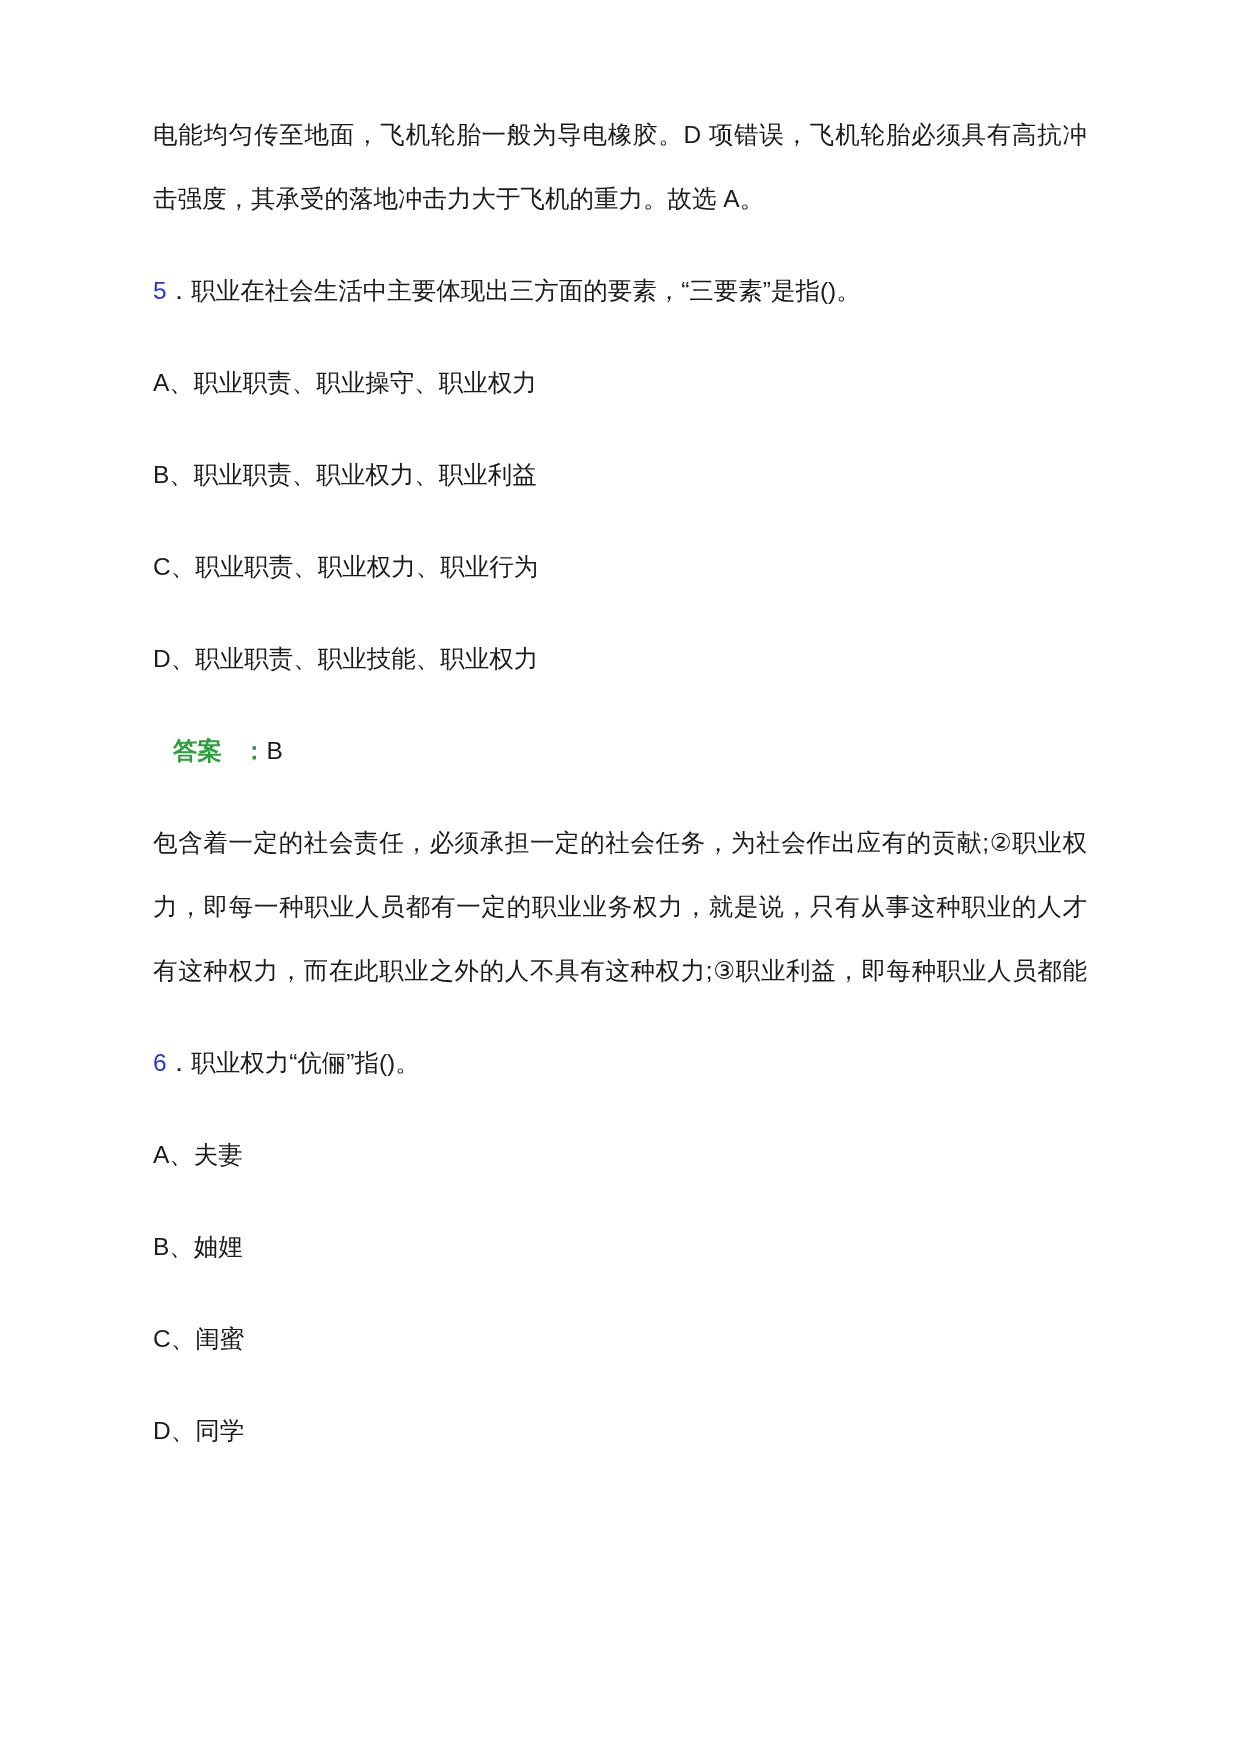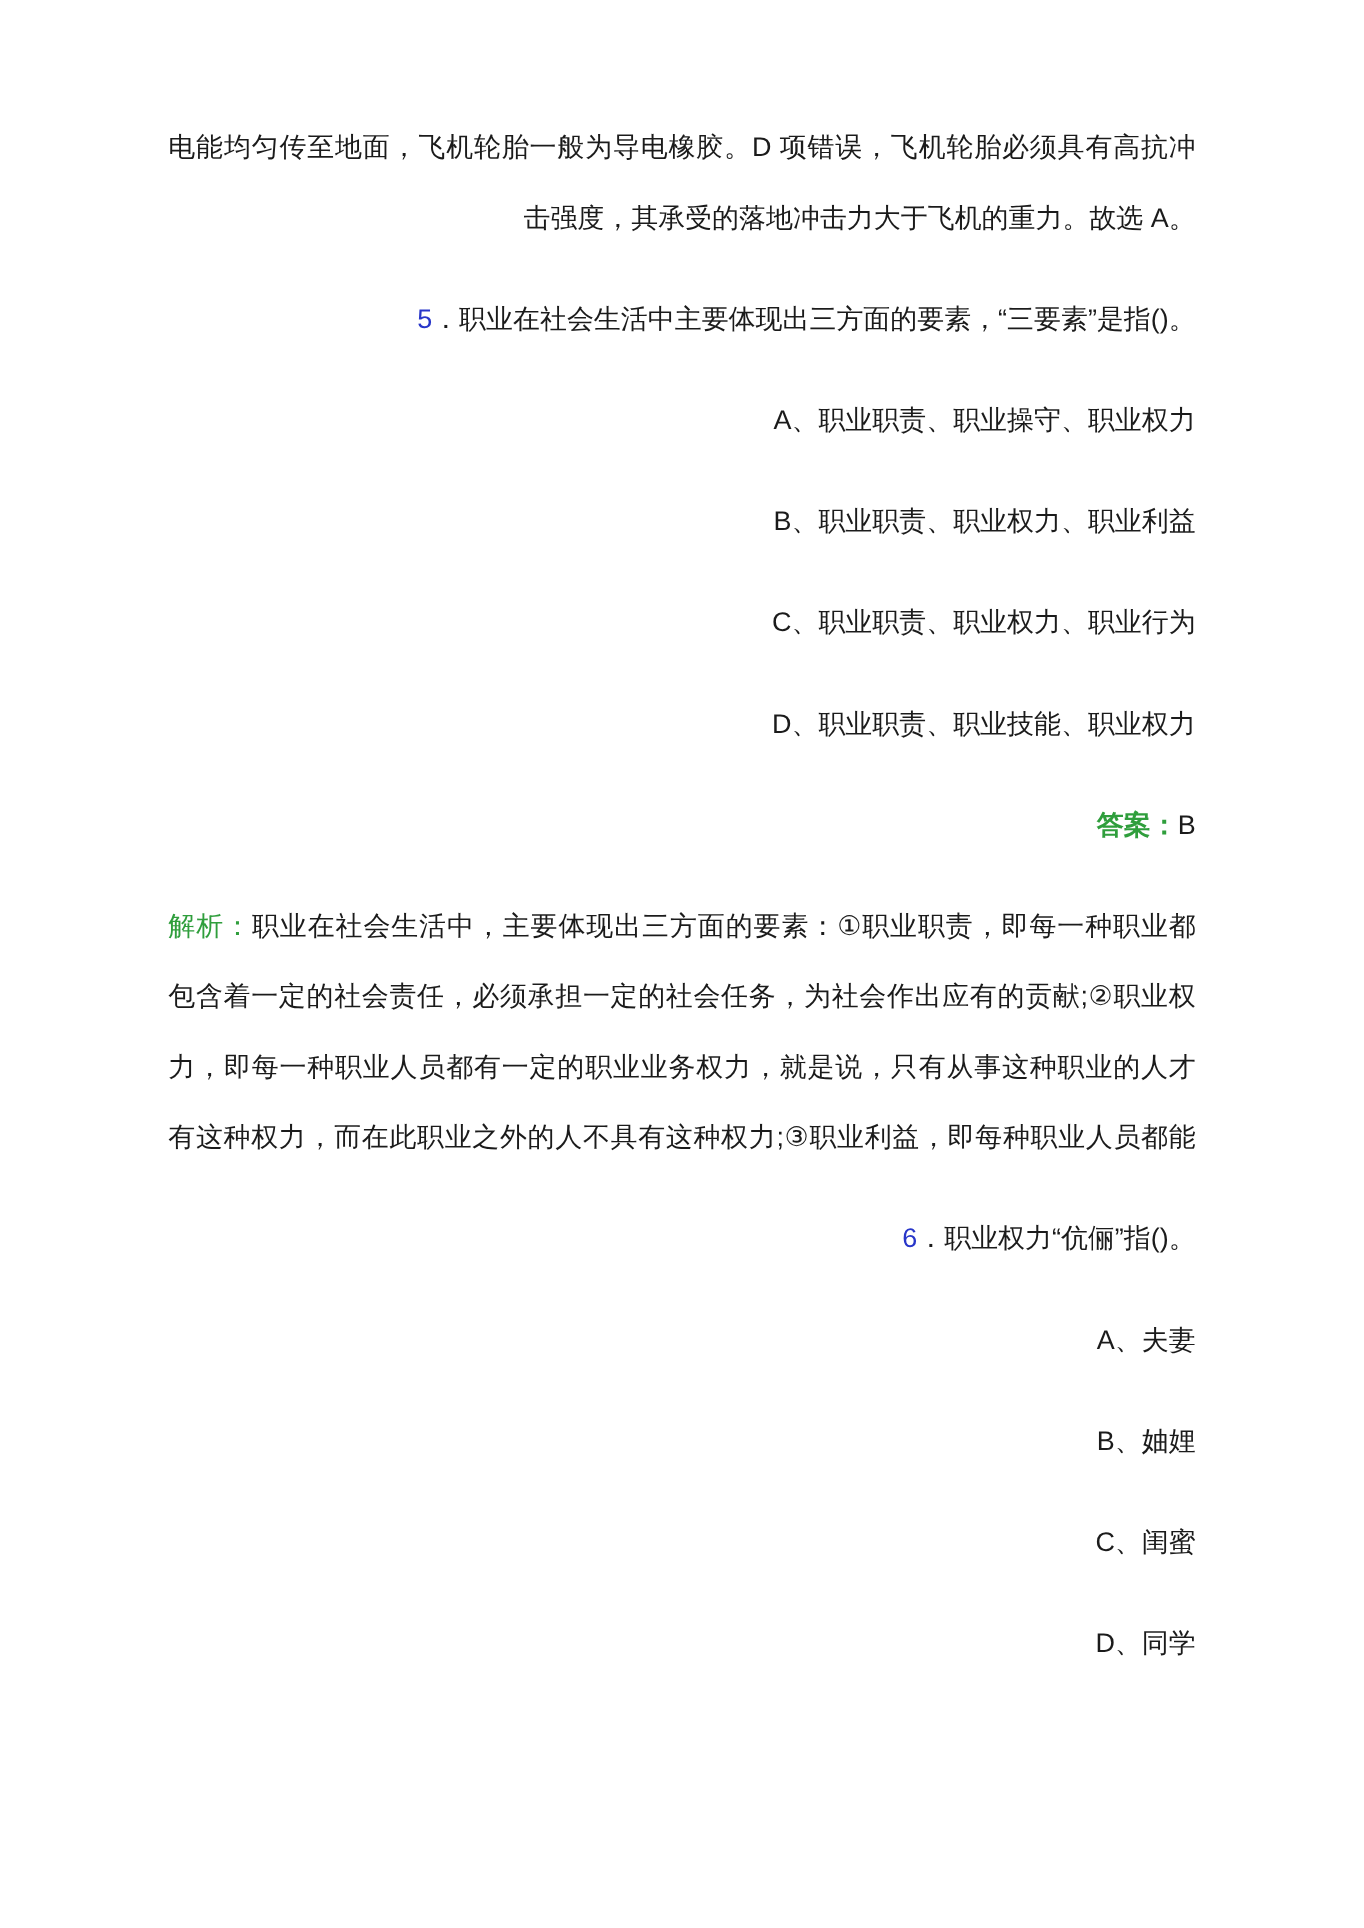--- a/index.html
+++ b/index.html
@@ -24,31 +24,31 @@
   }
   .para {
     margin: 0 0 28px 0;
     font-size: 24.5px;
     line-height: 64px;
     text-align: left;
   }
   .line {
     display: block;
     white-space: nowrap;
-    text-align: right;
   }
   .line.just {
     text-align: justify;
     text-align-last: justify;
   }
   .qnum {
     color: var(--blue, #2836c9);
   }
   .green {
     color: var(--green, #2f9e3c);
+    margin-left: 20px;
   }
   .bold {
     font-weight: bold;
   }
   .page-footer {
     position: absolute;
     left: 0;
     top: 1645px;
     width: 100%;
     text-align: center;
@@ -84,21 +84,20 @@
     </p>
     <p class="para">
       <span class="line">D、职业职责、职业技能、职业权力</span>
     </p>
 
     <p class="para">
       <span class="line"><span class="green bold">答案</span><span class="green bold">：</span><span>B</span></span>
     </p>
 
     <p class="para">
-      <span class="line just"><span class="green">解析</span><span class="green">：</span><span>职业在社会生活中，主要体现出三方面的要素：①职业职责，即每一种职业都</span></span>
       <span class="line just">包含着一定的社会责任，必须承担一定的社会任务，为社会作出应有的贡献;②职业权</span>
       <span class="line just">力，即每一种职业人员都有一定的职业业务权力，就是说，只有从事这种职业的人才</span>
       <span class="line just">有这种权力，而在此职业之外的人不具有这种权力;③职业利益，即每种职业人员都能</span>
     </p>
 
     <p class="para">
       <span class="line"><span class="qnum">6</span><span>．</span><span>职业权力“伉俪”指()。</span></span>
     </p>
 
     <p class="para">

